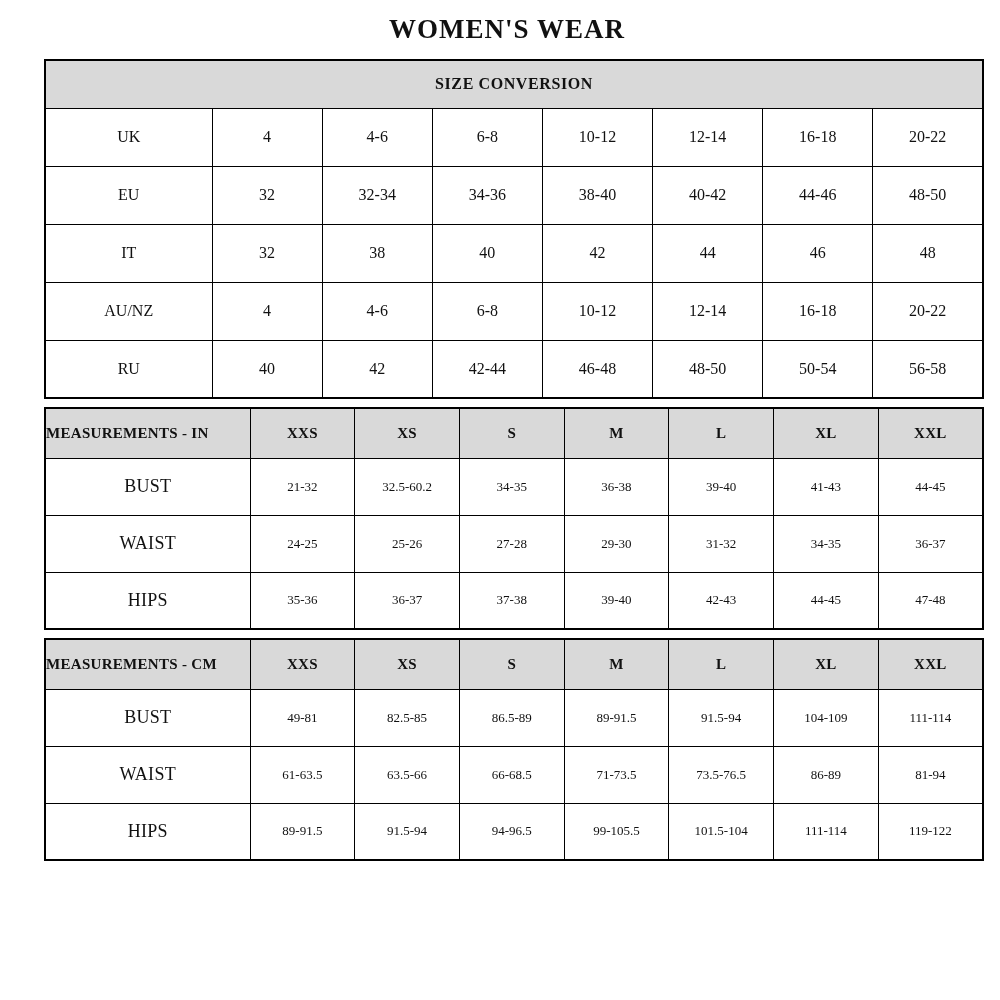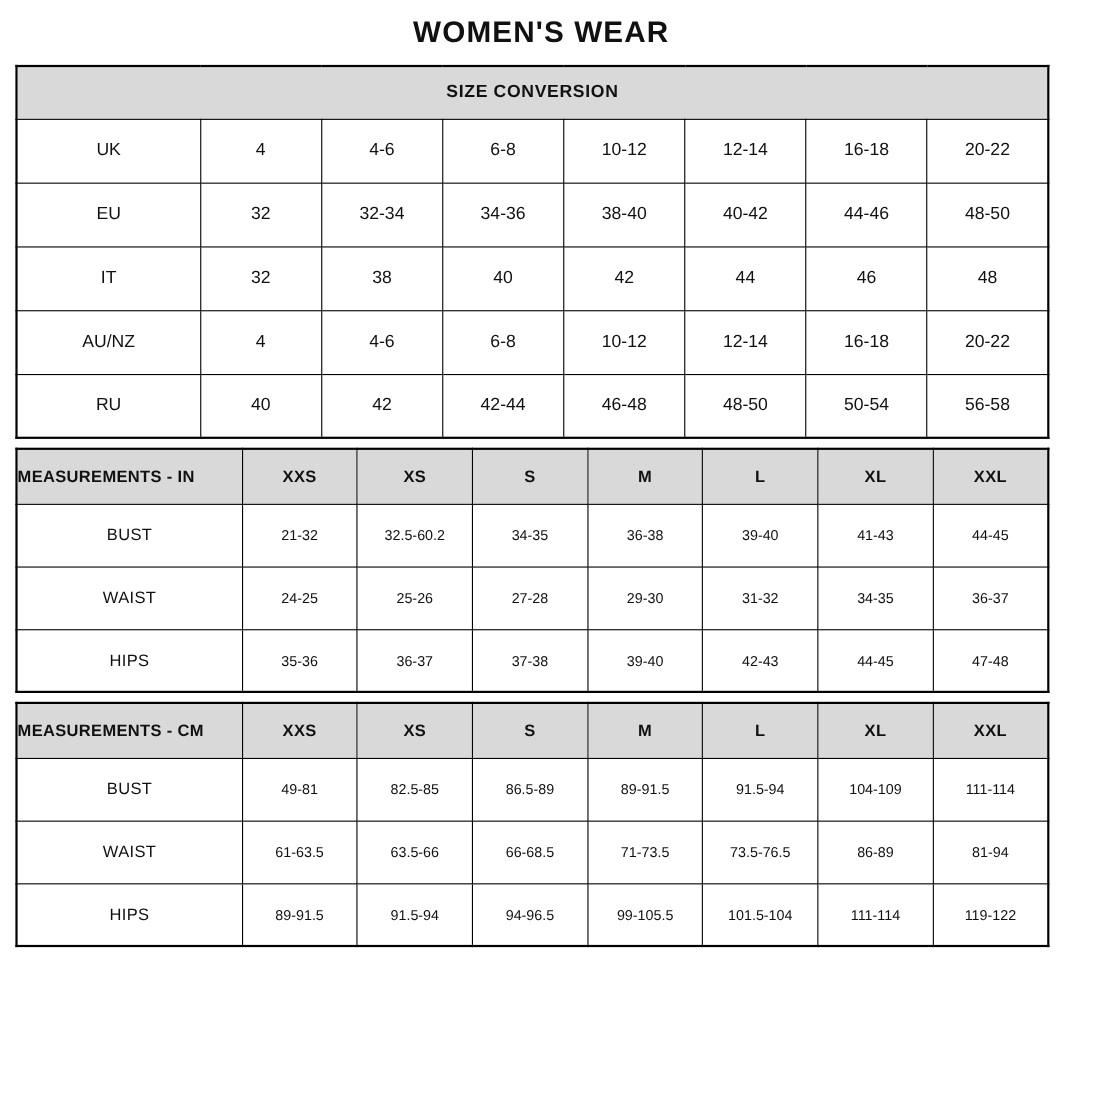--- a/index.html
+++ b/index.html
@@ -2,21 +2,21 @@
 <html style="--header-bg: #d9d9d9; --border: #000000; --bg: #ffffff;"><head>
 <meta charset="utf-8">
 <style>
   :root { --header-bg:#d9d9d9; --border:#000000; --bg:#ffffff; --text:#111111; }
   * { box-sizing:border-box; margin:0; padding:0; }
   html,body { background:var(--bg); }
   body {
     width:1000px; height:1000px; overflow:hidden;
     font-family:"Liberation Sans", sans-serif; color:var(--text);
   }
-  .page { padding:14px 30px 0 14px; }
+  .page { padding:14px 30px 0 44px;font-family:Liberation Serif, serif; }
   .page-title {
     text-align:center; font-size:27px; font-weight:800;
     letter-spacing:1px; margin-bottom:14px;
   }
   table {
     width:940px; border-collapse:collapse; table-layout:fixed;
     border:2px solid var(--border);
   }
   td, th {
     border:1px solid var(--border);
@@ -32,21 +32,21 @@
   }
   .t1 td { height:58px; font-size:16px; font-weight:400; }
 
   
   .meas th {
     background:var(--header-bg); height:50px;
     font-size:15px; font-weight:700; letter-spacing:.3px;
   }
   .meas th.meas-title { text-align:left; }
   .meas td { height:57px; }
-  .meas td.row-label { font-size:15px; letter-spacing:.3px; }
+  .meas td.row-label { font-size:18px; letter-spacing:.3px; }
   .meas td.cell { font-size:13px; }
 </style>
 </head>
 <body>
 
 <div class="page">
 
   <h1 class="page-title">WOMEN'S WEAR</h1>
 
   <table class="t1">

